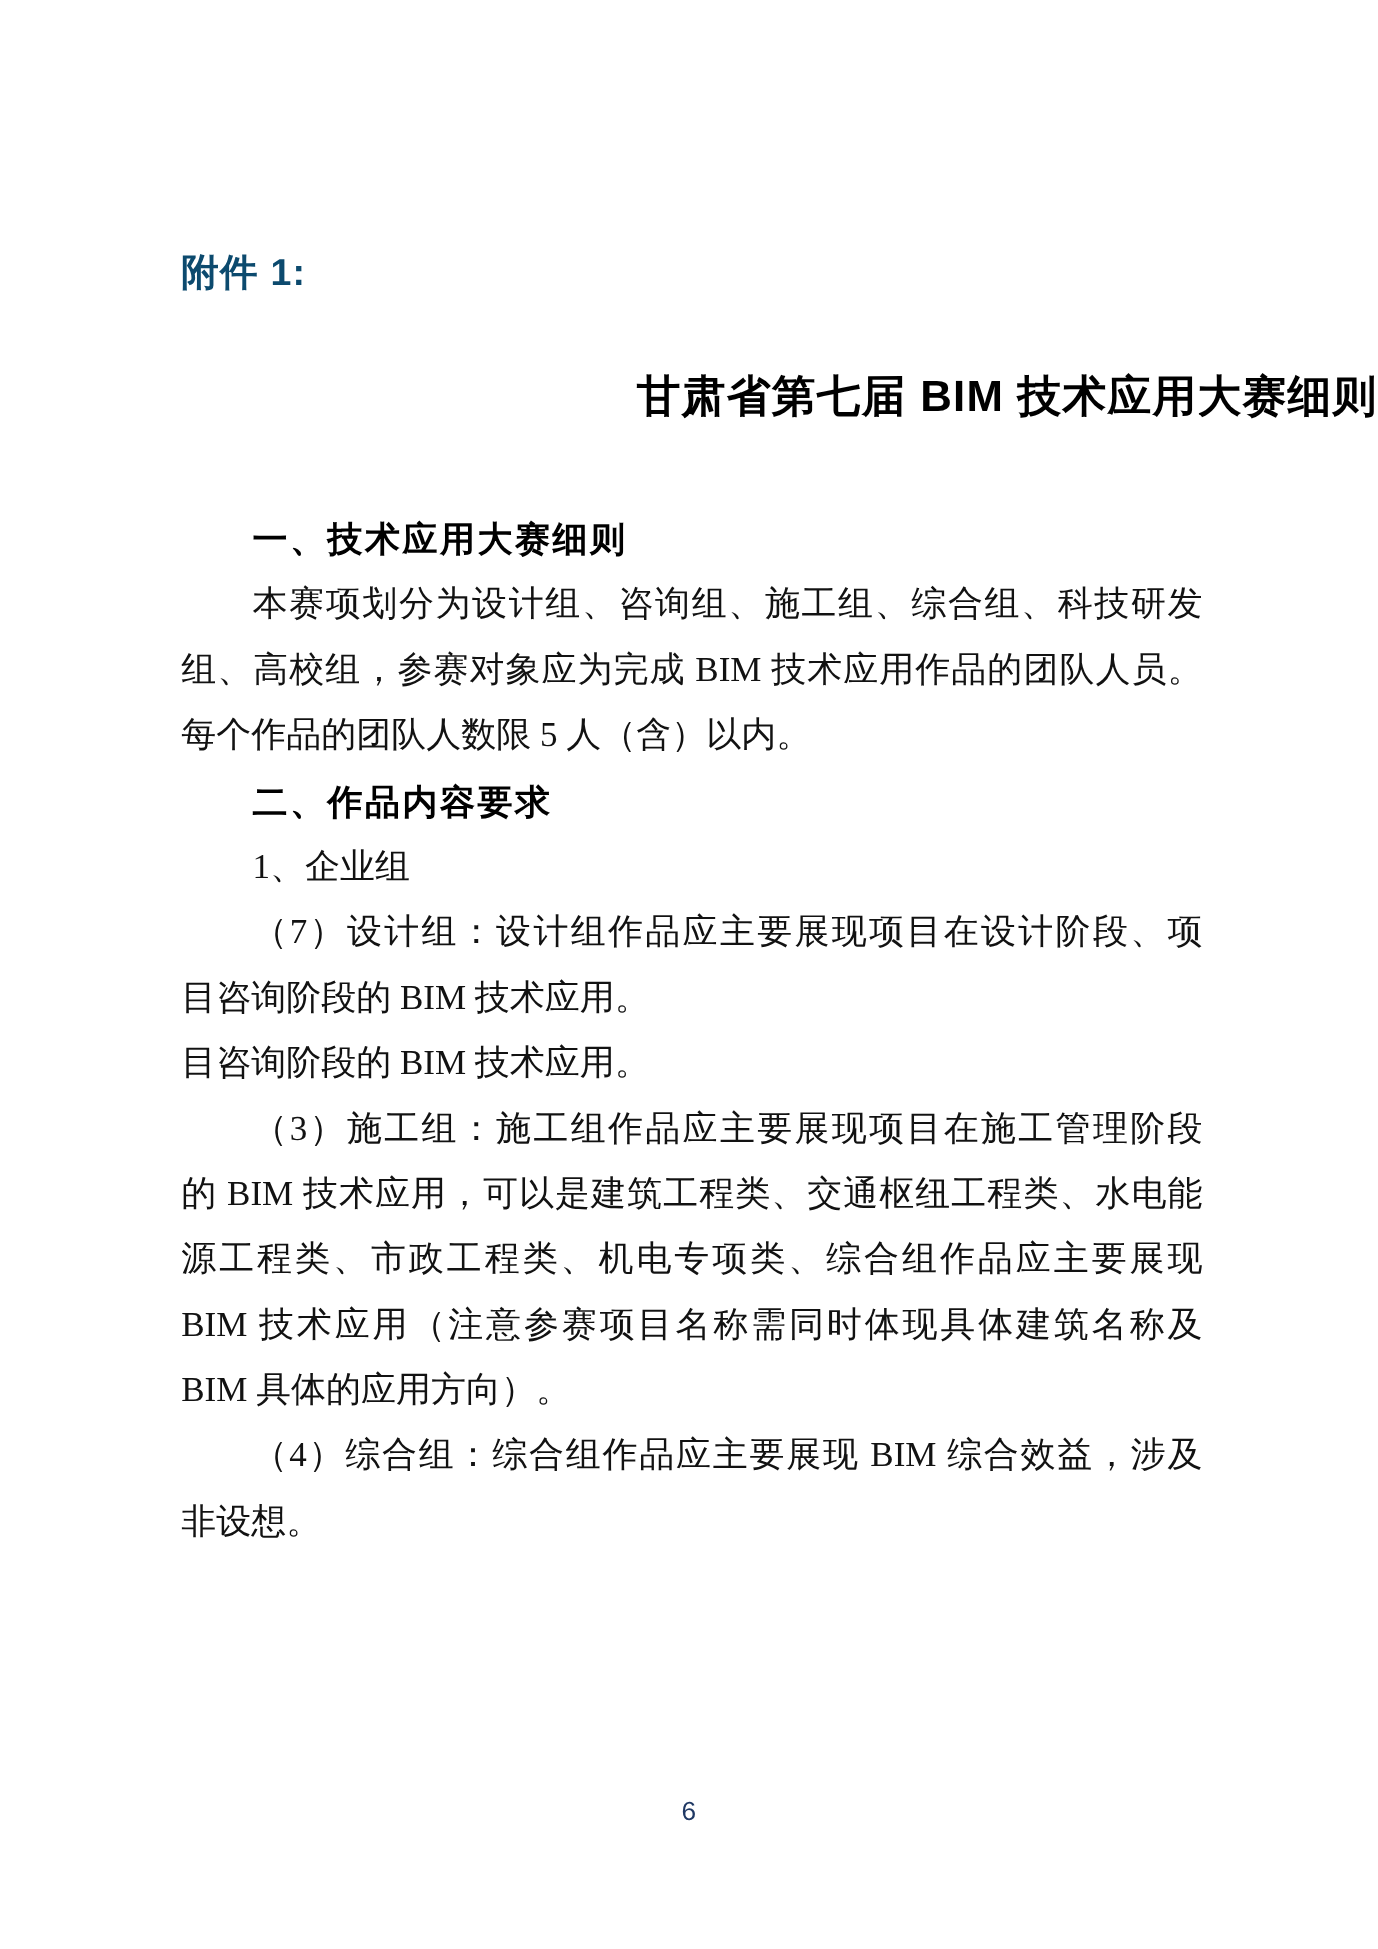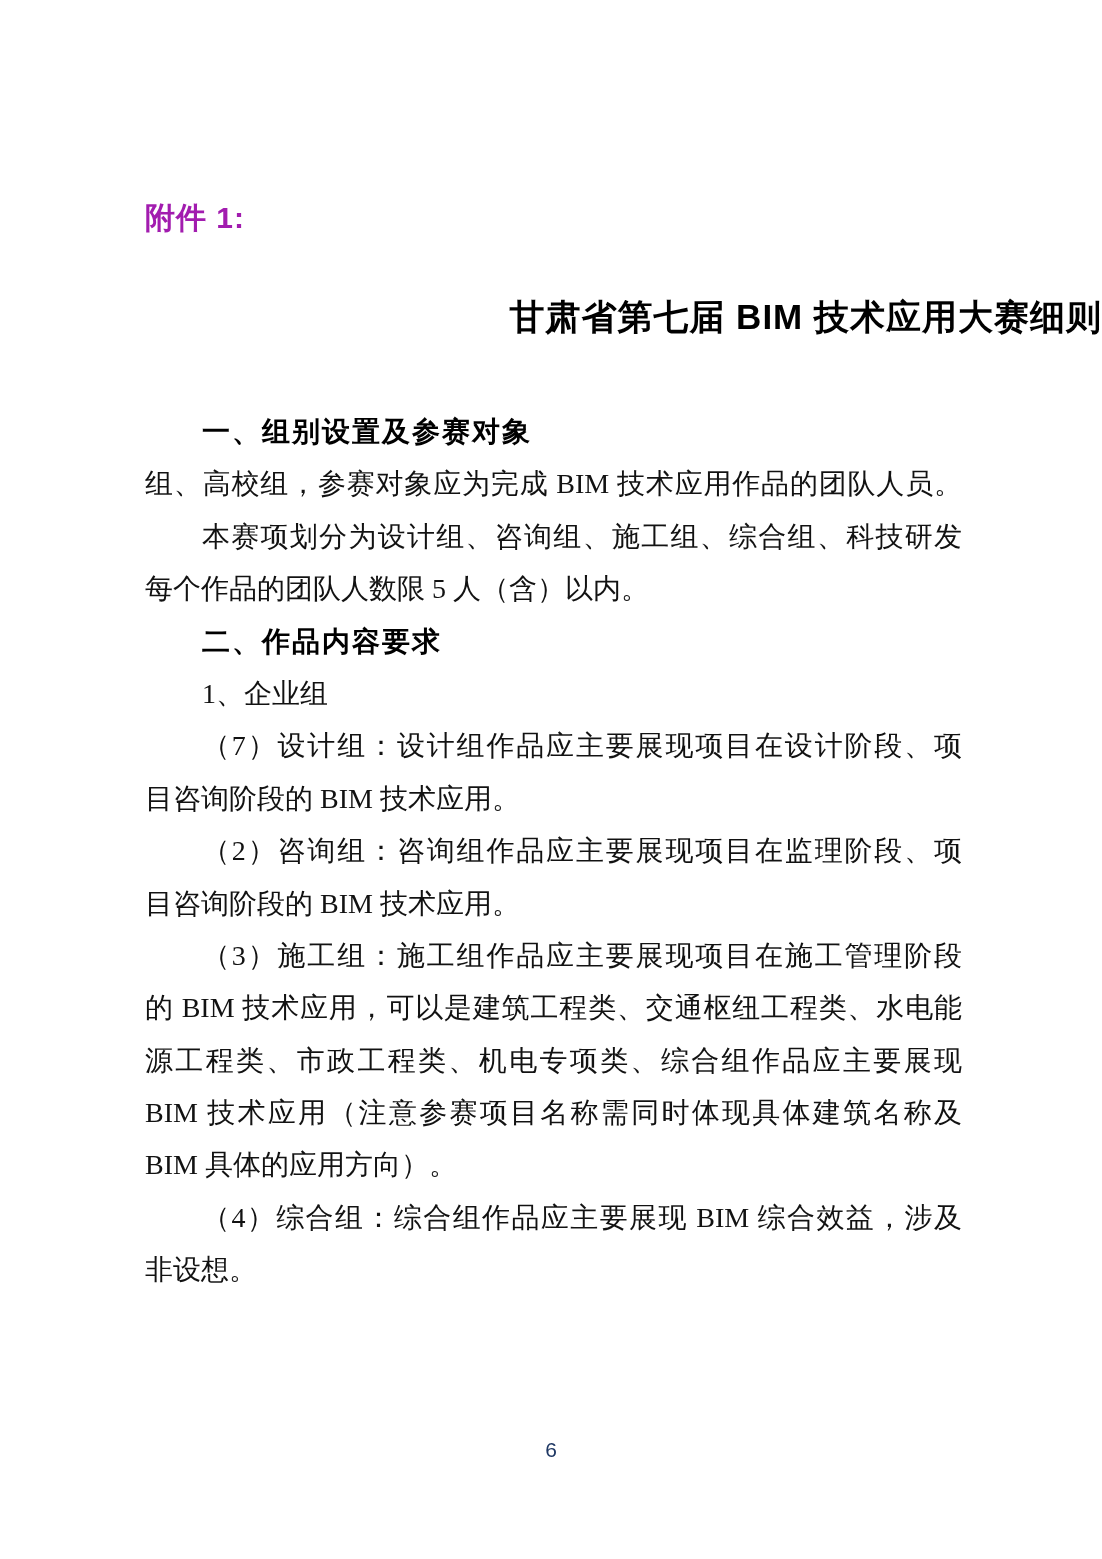--- a/index.html
+++ b/index.html
@@ -17,21 +17,21 @@
     font-family: "Liberation Serif", serif;
   }
   .attachment-label {
     position: absolute;
     left: 145px;
     top: 198px;
     font-size: 30px;
     font-weight: 700;
     font-family: "Liberation Sans", sans-serif;
     letter-spacing: 1px;
-    color: #a21caf;
+    color: #0c4a6e;
   }
   .doc-title {
     position: absolute;
     left: 0;
     top: 294px;
     width: 100%;
     text-align: right;
     font-size: 35px;
     font-weight: 700;
     font-family: "Liberation Sans", sans-serif;
@@ -81,29 +81,28 @@
 </head>
 <body>
 
 <div class="page">
 
   <div class="attachment-label">附件 1:</div>
 
   <div class="doc-title">甘肃省第七届 BIM 技术应用大赛细则</div>
 
   <div class="content">
-    <div class="line heading indent">一、组别设置及参赛对象</div>
+    <div class="line heading indent">一、技术应用大赛细则</div>
+    <div class="line indent fill">本赛项划分为设计组、咨询组、施工组、综合组、科技研发</div>
     <div class="line fill">组、高校组，参赛对象应为完成 BIM 技术应用作品的团队人员。</div>
-    <div class="line indent fill">本赛项划分为设计组、咨询组、施工组、综合组、科技研发</div>
     <div class="line">每个作品的团队人数限 5 人（含）以内。</div>
     <div class="line heading indent">二、作品内容要求</div>
     <div class="line indent">1、企业组</div>
     <div class="line indent fill">（7）设计组：设计组作品应主要展现项目在设计阶段、项</div>
     <div class="line">目咨询阶段的 BIM 技术应用。</div>
-    <div class="line indent fill">（2）咨询组：咨询组作品应主要展现项目在监理阶段、项</div>
     <div class="line">目咨询阶段的 BIM 技术应用。</div>
     <div class="line indent fill">（3）施工组：施工组作品应主要展现项目在施工管理阶段</div>
     <div class="line fill">的 BIM 技术应用，可以是建筑工程类、交通枢纽工程类、水电能</div>
     <div class="line fill">源工程类、市政工程类、机电专项类、综合组作品应主要展现</div>
     <div class="line fill">BIM 技术应用（注意参赛项目名称需同时体现具体建筑名称及</div>
     <div class="line">BIM 具体的应用方向）。</div>
     <div class="line indent fill">（4）综合组：综合组作品应主要展现 BIM 综合效益，涉及</div>
     <div class="line">非设想。</div>
   </div>
 

